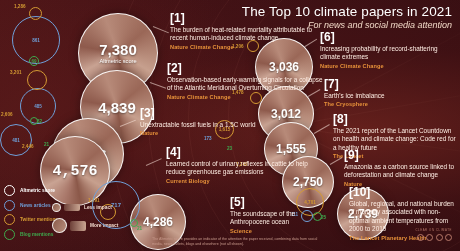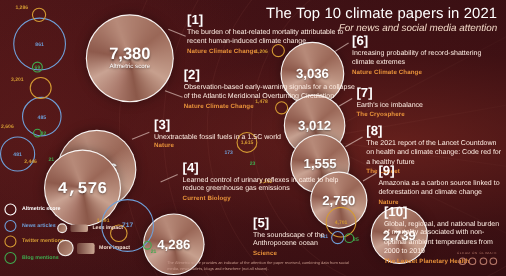--- a/index.html
+++ b/index.html
@@ -116,20 +116,23 @@
   </div>
   <div class="sat ring-news" style="left:12px;top:16px;width:46px;height:46px;">
     <span>861</span>
   </div>
   <div class="sat ring-tw" style="left:29px;top:7px;width:11px;height:11px;"></div>
   <div class="satlbl ring-tw" style="left:14px;top:4px;">1,286</div>
   <div class="sat ring-blog" style="left:29px;top:56px;width:8px;height:8px;">
     <span>69</span>
   </div>
 
+  <div class="bub" style="left:80px;top:70px;width:72px;height:72px;">
+    <div class="num">4,839</div>
+  </div>
   <div class="sat ring-news" style="left:20px;top:88px;width:34px;height:34px;">
     <span>485</span>
   </div>
   <div class="sat ring-tw" style="left:27px;top:70px;width:18px;height:18px;"></div>
   <div class="satlbl ring-tw" style="left:10px;top:70px;">3,201</div>
   <div class="sat ring-blog" style="left:30px;top:117px;width:6px;height:6px;"></div>
   <div class="satlbl ring-blog" style="left:37px;top:119px;">32</div>
 
   <div class="bub" style="left:52px;top:118px;width:70px;height:70px;">
     <div class="num">4,606</div>

